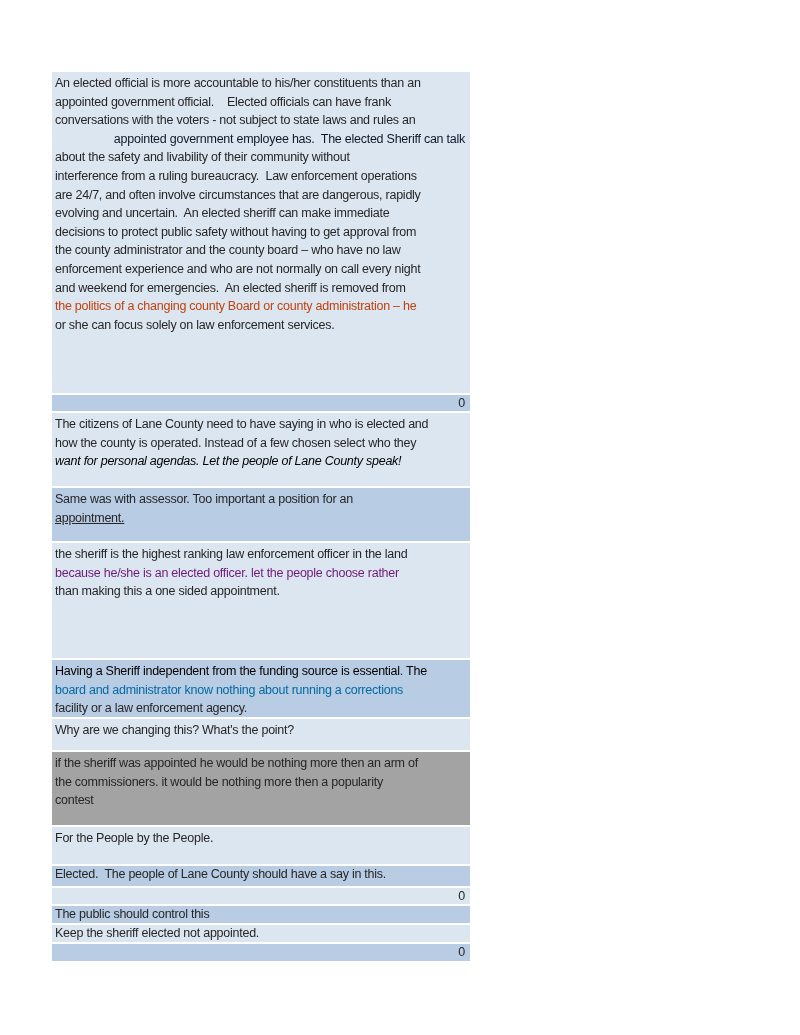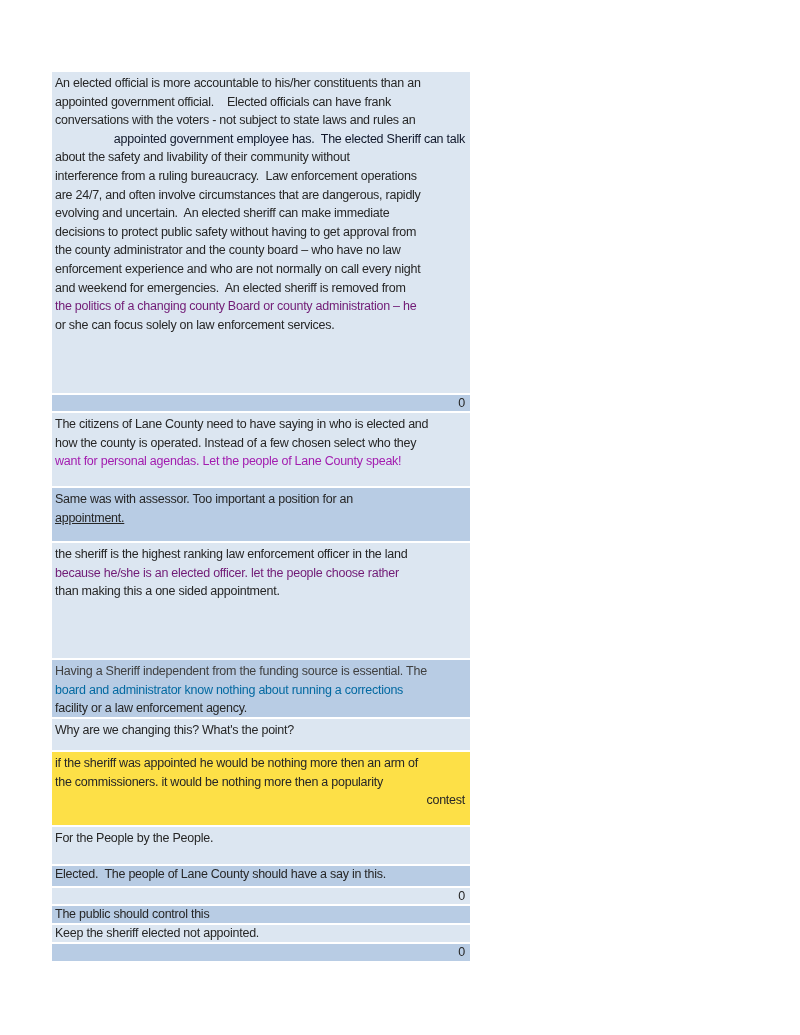--- a/index.html
+++ b/index.html
@@ -51,52 +51,52 @@
       <div class="line" style="color: rgb(38, 38, 38);">conversations with the voters - not subject to state laws and rules an</div>
       <div class="line" style="color: #0f172a; text-align: right;">appointed government employee has.  The elected Sheriff can talk</div>
       <div class="line" style="color: rgb(38, 38, 38);">about the safety and livability of their community without</div>
       <div class="line" style="color: rgb(38, 38, 38);">interference from a ruling bureaucracy.  Law enforcement operations</div>
       <div class="line" style="color: rgb(38, 38, 38);">are 24/7, and often involve circumstances that are dangerous, rapidly</div>
       <div class="line" style="color: rgb(38, 38, 38);">evolving and uncertain.  An elected sheriff can make immediate</div>
       <div class="line" style="color: rgb(38, 38, 38);">decisions to protect public safety without having to get approval from</div>
       <div class="line" style="color: rgb(38, 38, 38);">the county administrator and the county board – who have no law</div>
       <div class="line" style="color: rgb(38, 38, 38);">enforcement experience and who are not normally on call every night</div>
       <div class="line" style="color: rgb(38, 38, 38);">and weekend for emergencies.  An elected sheriff is removed from</div>
-      <div class="line" style="color: #701a75;">the politics of a changing county Board or county administration – he</div>
+      <div class="line" style="color: #c2410c;">the politics of a changing county Board or county administration – he</div>
       <div class="line" style="color: rgb(38, 38, 38);">or she can focus solely on law enforcement services.</div>
     </div>
     <div class="row dark value-row" style="height: 16px; background: rgb(184, 204, 228);">
       <div class="line" style="color: rgb(38, 38, 38);">0</div>
     </div>
     <div class="row light" style="height: 73px; background: rgb(220, 230, 241);">
       <div class="line" style="color: rgb(38, 38, 38);">The citizens of Lane County need to have saying in who is elected and</div>
       <div class="line" style="color: rgb(38, 38, 38);">how the county is operated. Instead of a few chosen select who they</div>
-      <div class="line" style="color: #a21caf;">want for personal agendas. Let the people of Lane County speak!</div>
+      <div class="line" style="color: #000000; font-style: italic;">want for personal agendas. Let the people of Lane County speak!</div>
     </div>
     <div class="row dark" style="height: 53px; background: rgb(184, 204, 228);">
       <div class="line" style="color: rgb(38, 38, 38);">Same was with assessor. Too important a position for an</div>
       <div class="line" style="color: rgb(38, 38, 38); text-decoration: underline;">appointment.</div>
     </div>
     <div class="row light" style="height: 115px; background: rgb(220, 230, 241);">
       <div class="line" style="color: rgb(38, 38, 38);">the sheriff is the highest ranking law enforcement officer in the land</div>
       <div class="line" style="color: #701a75;">because he/she is an elected officer. let the people choose rather</div>
       <div class="line" style="color: rgb(38, 38, 38);">than making this a one sided appointment.</div>
     </div>
     <div class="row dark" style="height: 57px; background: rgb(184, 204, 228);">
-      <div class="line" style="color: #404040;">Having a Sheriff independent from the funding source is essential. The</div>
+      <div class="line" style="color: #000000;">Having a Sheriff independent from the funding source is essential. The</div>
       <div class="line" style="color: #0369a1;">board and administrator know nothing about running a corrections</div>
       <div class="line" style="color: rgb(38, 38, 38);">facility or a law enforcement agency.</div>
     </div>
     <div class="row light" style="height: 31px; background: rgb(220, 230, 241);">
       <div class="line" style="color: rgb(38, 38, 38);">Why are we changing this? What's the point?</div>
     </div>
-    <div class="row dark" style="height: 73px; background: #fde047;">
+    <div class="row dark" style="height: 73px; background: #a3a3a3;">
       <div class="line" style="color: rgb(38, 38, 38);">if the sheriff was appointed he would be nothing more then an arm of</div>
       <div class="line" style="color: rgb(38, 38, 38);">the commissioners. it would be nothing more then a popularity</div>
-      <div class="line" style="color: rgb(38, 38, 38); text-align: right;">contest</div>
+      <div class="line" style="color: rgb(38, 38, 38);">contest</div>
     </div>
     <div class="row light" style="height: 37px; background: rgb(220, 230, 241);">
       <div class="line" style="color: rgb(38, 38, 38);">For the People by the People.</div>
     </div>
     <div class="row dark tight" style="height: 20px; background: rgb(184, 204, 228);">
       <div class="line" style="color: rgb(38, 38, 38);">Elected.  The people of Lane County should have a say in this.</div>
     </div>
     <div class="row light value-row" style="height: 16px; background: rgb(220, 230, 241);">
       <div class="line" style="color: rgb(38, 38, 38);">0</div>
     </div>

